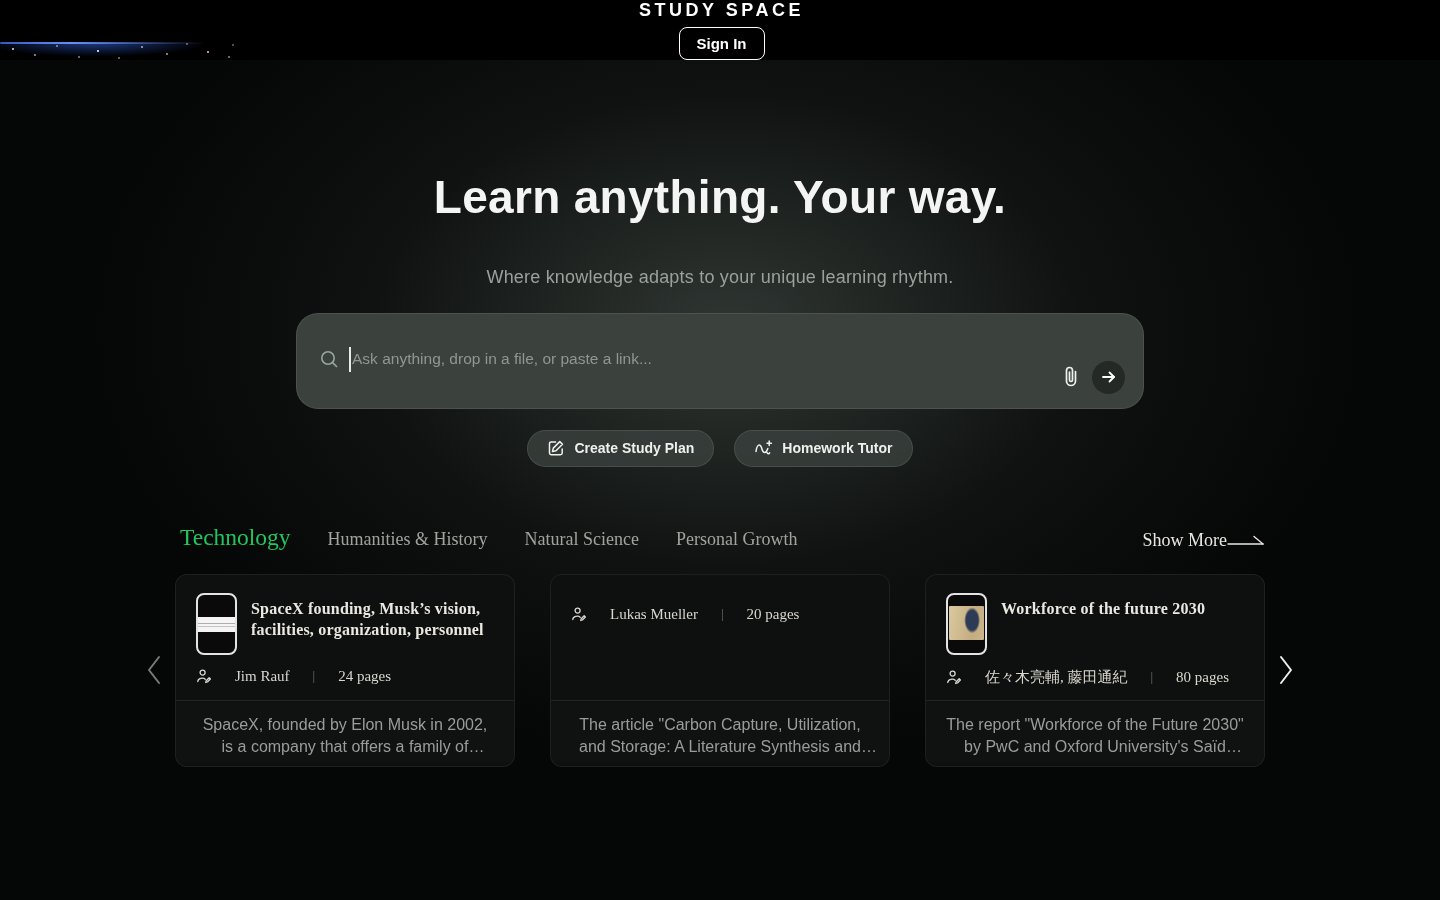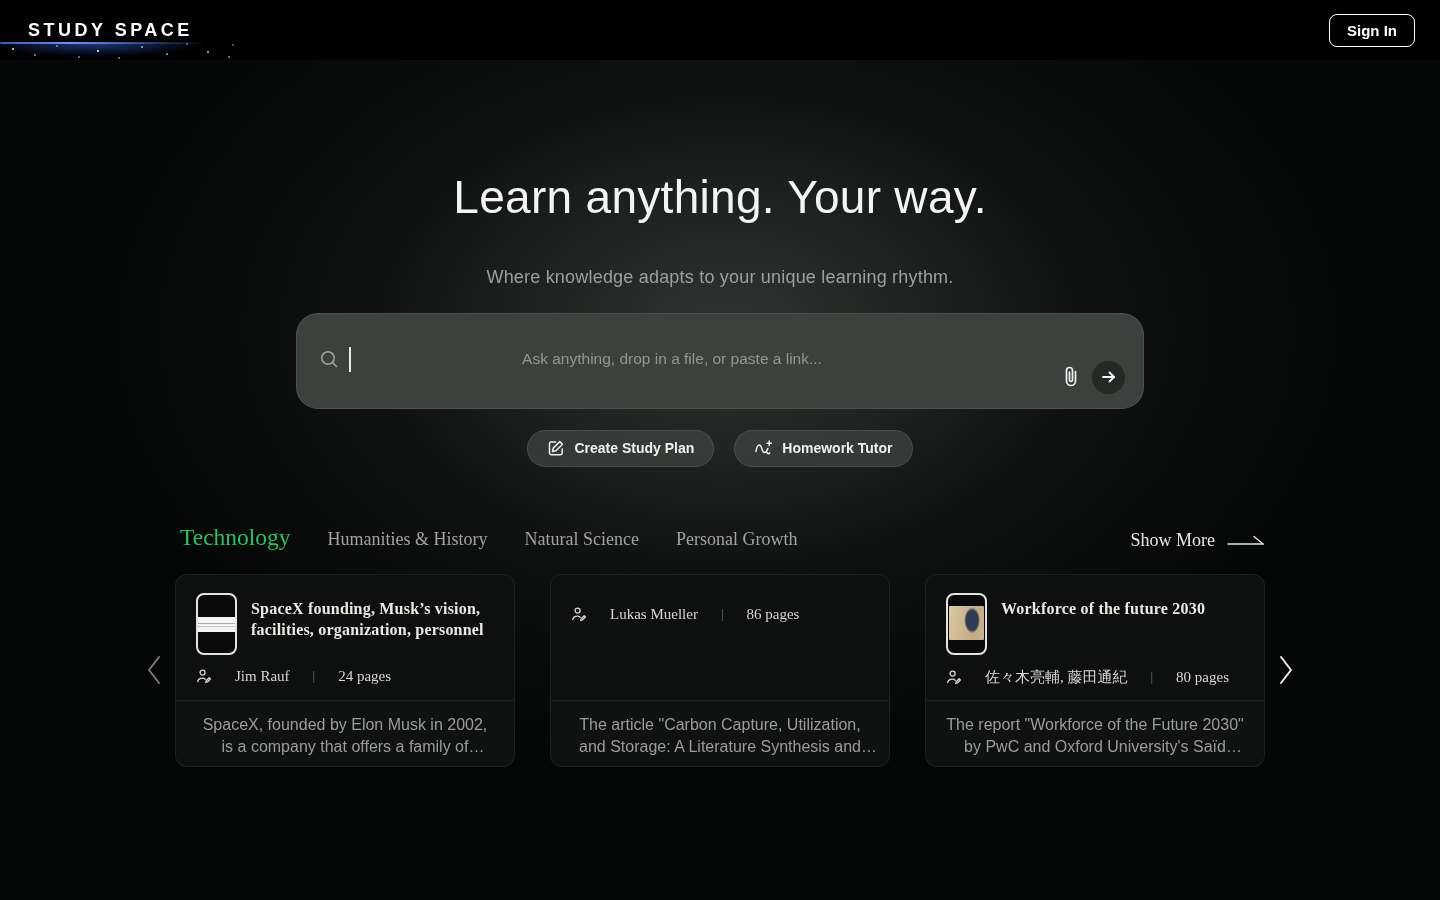--- a/index.html
+++ b/index.html
@@ -17,20 +17,21 @@
   
   .nav {
     position: relative;
     height: 60px;
     background: #000;
     display: flex;
     align-items: center;
     justify-content: space-between;
     padding: 0 25px 0 28px;
     z-index: 5;
+    flex-direction: column;
   }
   .logo {
     font-size: 18px;
     font-weight: bold;
     letter-spacing: 3.5px;
     color: #fff;
     cursor: pointer;
   }
   .signin {
     background: transparent;
@@ -70,21 +71,21 @@
       97px 10px 0 #fff, 118px 17px 0 rgba(255,255,255,.5),
       141px 6px 0 rgba(210,220,255,.8), 166px 13px 0 rgba(255,255,255,.65),
       186px 3px 0 rgba(255,255,255,.45), 207px 11px 0 rgba(255,255,255,.85),
       228px 16px 0 rgba(255,255,255,.55), 232px 4px 0 rgba(255,255,255,.4);
   }
 
   
   .hero { padding-top: 112px; text-align: center; }
   .hero h1 {
     font-size: 46px;
-    font-weight: 400;
+    font-weight: 700;
     letter-spacing: .3px;
     color: #f4f4f4;
     line-height: 1.1;
   }
   .subtitle {
     margin-top: 44px;
     font-size: 18px;
     color: #99a19d;
     letter-spacing: .2px;
   }
@@ -102,21 +103,21 @@
   .search-icon { position: absolute; left: 22px; top: 35px; }
   .caret {
     position: absolute; left: 52px; top: 33px;
     width: 1.5px; height: 25px; background: #e8ece9;
   }
   .search-input {
     position: absolute; left: 55px; top: 24px;
     width: 640px; height: 42px;
     background: transparent; border: none; outline: none;
     font-family: "Liberation Sans", sans-serif;
-    font-size: 15.5px; color: #e8ece9; text-align: center;
+    font-size: 15.5px; color: #e8ece9;
   }
   .search-input::placeholder { color: #8e9792; }
   .clip-btn {
     position: absolute; right: 62px; top: 63px;
     background: transparent; border: none; cursor: pointer; padding: 0;
     transform: translateY(-50%);
   }
   .submit-btn {
     position: absolute; right: 18px; top: 47px;
     width: 33px; height: 33px; border-radius: 50%;
@@ -154,21 +155,21 @@
     cursor: pointer;
     white-space: nowrap;
   }
   .tab.active {
     font-size: 23.5px;
     font-weight: 500;
     color: #22c55e;
   }
   .show-more {
     position: absolute; right: 0; bottom: 0;
-    display: flex; align-items: center; gap: 12px;
+    display: flex; align-items: center; 
     font-family: "Liberation Serif", serif;
     font-size: 18px; color: #e9e7e2;
     cursor: pointer;
   }
 
   .carousel { position: relative; margin-top: 23px; }
   .card-list { display: flex; gap: 35px; }
   .card {
     width: 340px; height: 193px;
     background: #0e100f;
@@ -370,21 +371,21 @@
       <div class="author-row">
         <span>
           <svg width="16" height="16" viewBox="0 0 16 16" fill="none" stroke="#d9d6cf" stroke-width="1.3" stroke-linecap="round" stroke-linejoin="round">
             <circle cx="6.6" cy="4.6" r="2.5"></circle>
             <path d="M1.8 13.6 c0-3.4 5.4-4.2 7.4-2.4"></path>
             <path d="M10.2 12.8 l3-3 1.2 1.2 -3 3 -1.7 .5 Z"></path>
           </svg>
         </span>
         <span>Lukas Mueller</span>
         <span class="author-sep">|</span>
-        <span>86 pages</span>
+        <span>20 pages</span>
       </div>
     </div>
     <div class="card-desc">The article "Carbon Capture, Utilization, and Storage: A Literature Synthesis and Bibliometri...</div>
   </article>
 
   <article class="card">
     <div class="card-top">
       <div class="card-head">
         <div class="thumb v-photo-beige"></div>
         <div class="card-title">Workforce of the future 2030</div>

